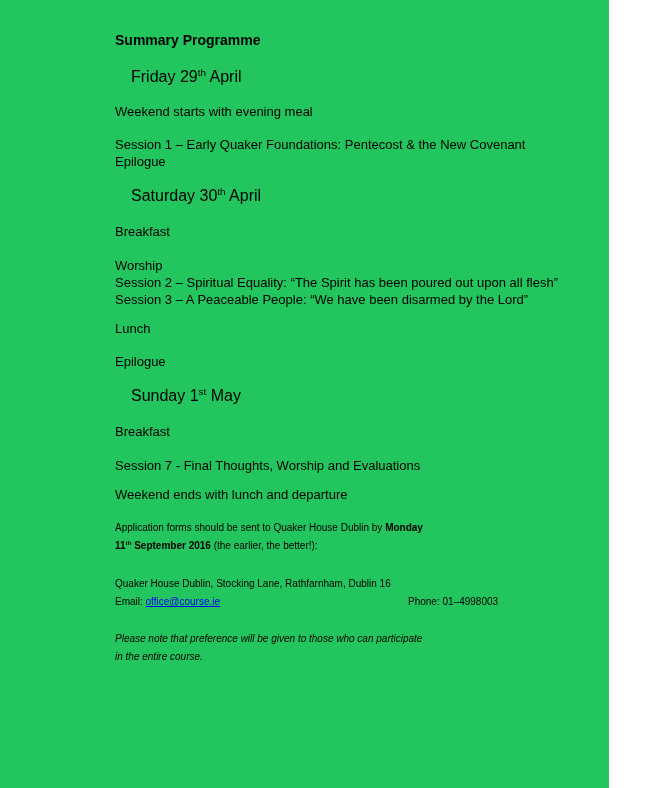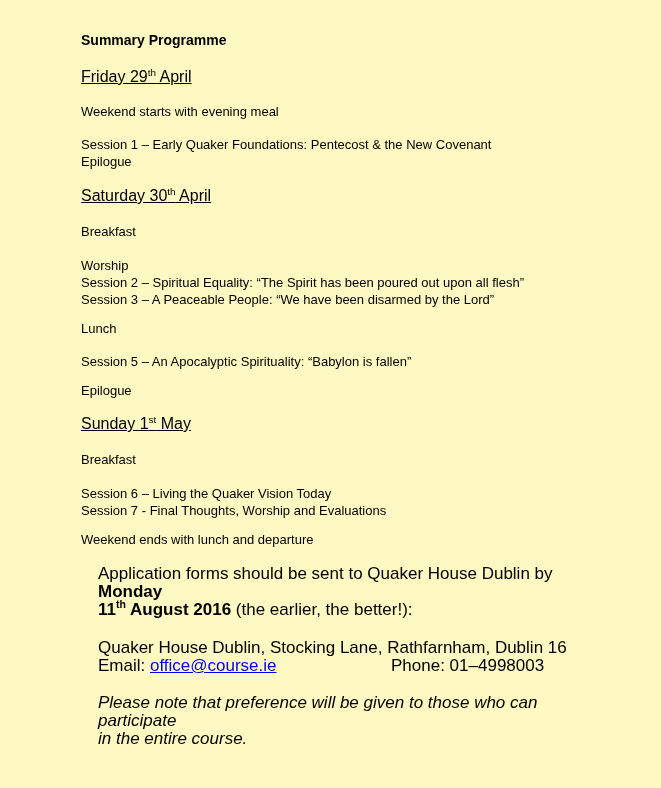--- a/index.html
+++ b/index.html
@@ -2,51 +2,50 @@
 <html><head>
 <meta charset="utf-8">
 <style>
   html, body {
     margin: 0;
     padding: 0;
     background: #ffffff;
   }
   .page {
     position: relative;
-    width: 661px;
+    width: 609px;
     height: 788px;
     box-sizing: border-box;
-    background: #fef9c3;
+    background: #22c55e;
     color: #000000;
-    padding: 31px 40px 0 81px;
+    padding: 31px 40px 0 115px;
     overflow: hidden;
     font-family: "Liberation Sans", "DejaVu Sans", sans-serif;
   }
   .doc-title {
     font-size: 14px;
     font-weight: bold;
     line-height: 18px;
     margin: 0 0 18px 0;
   }
   .day-heading {
     font-size: 16px;
     font-weight: normal;
-    text-decoration: underline;
     line-height: 20px;
-    margin: 0;
+    margin: 16px;
   }
   .body-text {
     font-size: 13px;
     line-height: 17px;
     margin: 0;
   }
   .big-text {
-    font-size: 17px;
+    font-size: 10px;
     line-height: 18px;
-    margin: 17px;
+    margin: 0;
   }
   sup {
     font-size: 62%;
     line-height: 0;
   }
   .mb20 { margin-bottom: 20px; }
   .mb19 { margin-bottom: 19px; }
   .mb17 { margin-bottom: 17px; }
   .mb16 { margin-bottom: 16px; }
   .mb15 { margin-bottom: 15px; }
@@ -92,42 +91,40 @@
 
   <div class="mb12">
     <div class="body-text">Worship</div>
     <div class="body-text">Session 2 – Spiritual Equality: “The Spirit has been poured out upon all flesh”</div>
     <div class="body-text">Session 3 – A Peaceable People: “We have been disarmed by the Lord”</div>
   </div>
 
   <p class="body-text mb16">Lunch</p>
 
   <div class="mb12">
-    <div class="body-text">Session 5 – An Apocalyptic Spirituality: “Babylon is fallen”</div>
   </div>
 
 
   <div class="mb15">
     <div class="body-text">Epilogue</div>
   </div>
 
   <h2 class="day-heading mb17"><span>Sunday 1</span><sup>st</sup><span> May</span></h2>
 
   <p class="body-text mb17">Breakfast</p>
 
   <div class="mb12">
-    <div class="body-text">Session 6 – Living the Quaker Vision Today</div>
     <div class="body-text">Session 7 - Final Thoughts, Worship and Evaluations</div>
   </div>
 
   <p class="body-text mb16">Weekend ends with lunch and departure</p>
 
   <div class="big-text mb20">
     <div><span>Application forms should be sent to Quaker House Dublin by </span><b>Monday</b></div>
-    <div><b><span>11</span><sup>th</sup><span> August 2016</span></b><span> (the earlier, the better!):</span></div>
+    <div><b><span>11</span><sup>th</sup><span> September 2016</span></b><span> (the earlier, the better!):</span></div>
   </div>
 
   <div class="big-text mb19">
     <div>Quaker House Dublin, Stocking Lane, Rathfarnham, Dublin 16</div>
     <div class="contact-row"><span>Email: </span><a class="email-link">office@course.ie</a><span class="phone-part"><span>Phone: </span><span>01–4998003</span></span></div>
   </div>
 
   <div class="big-text note">
     <div>Please note that preference will be given to those who can participate</div>
     <div>in the entire course.</div>

